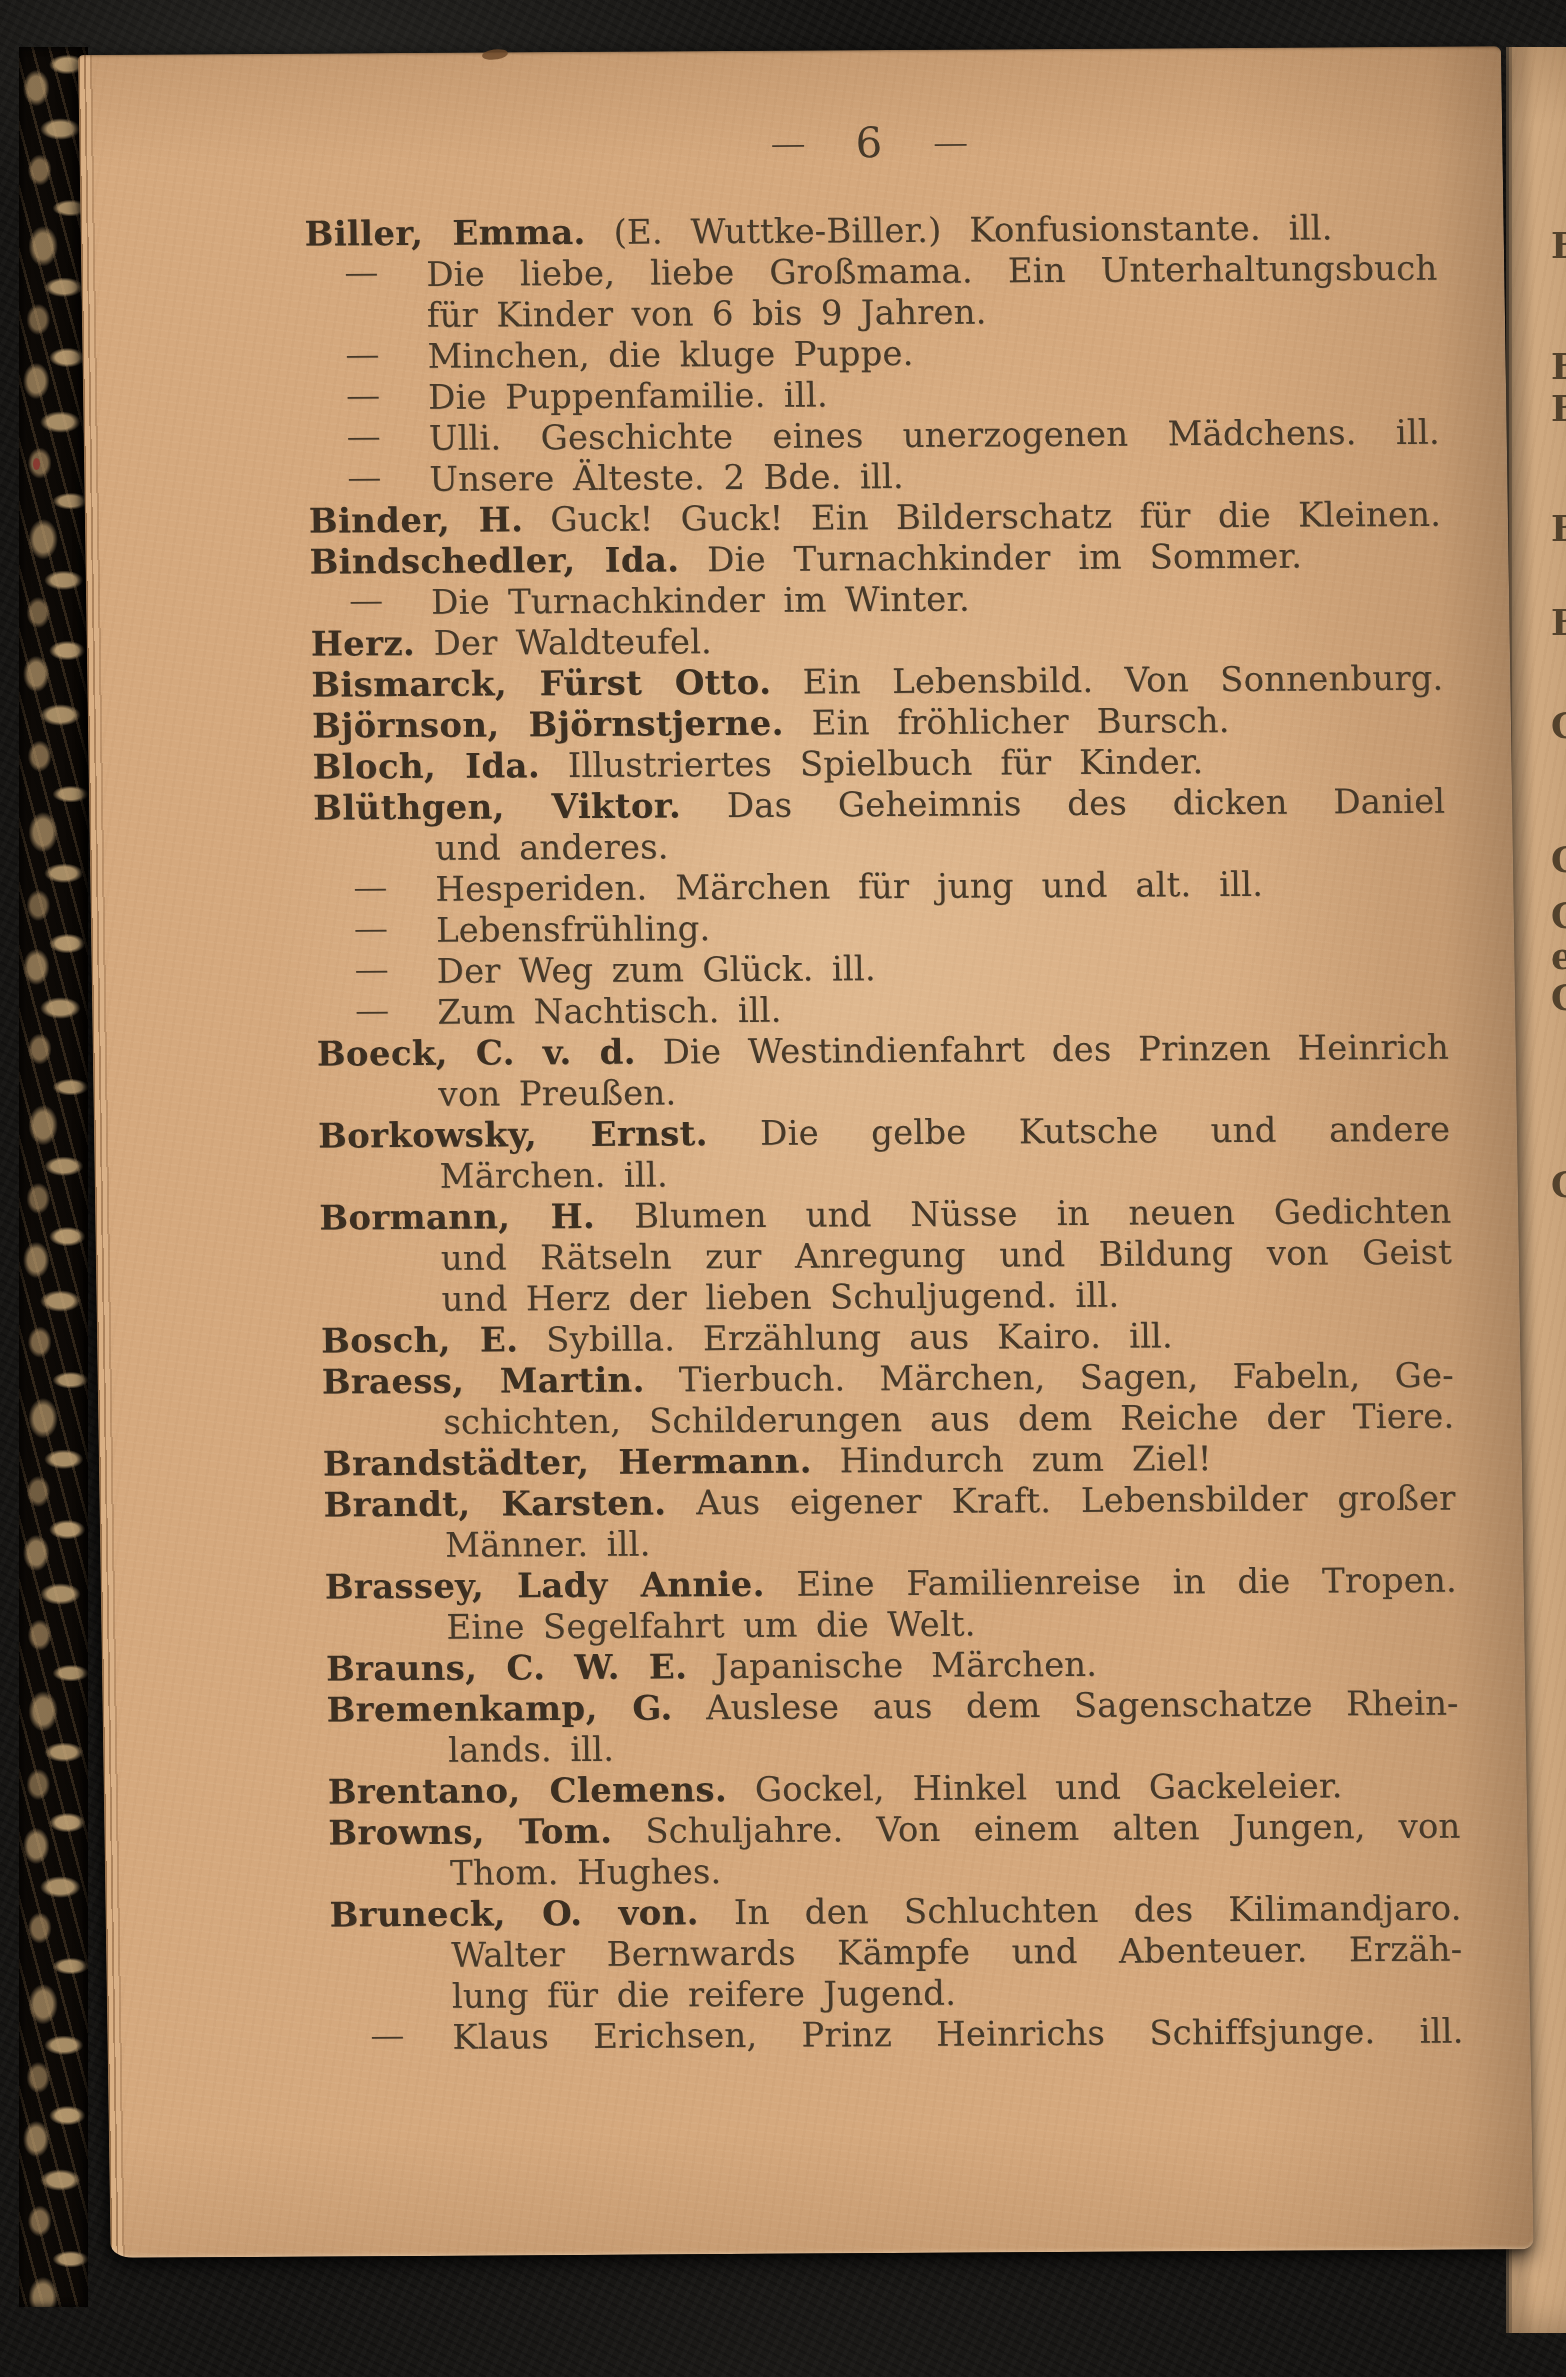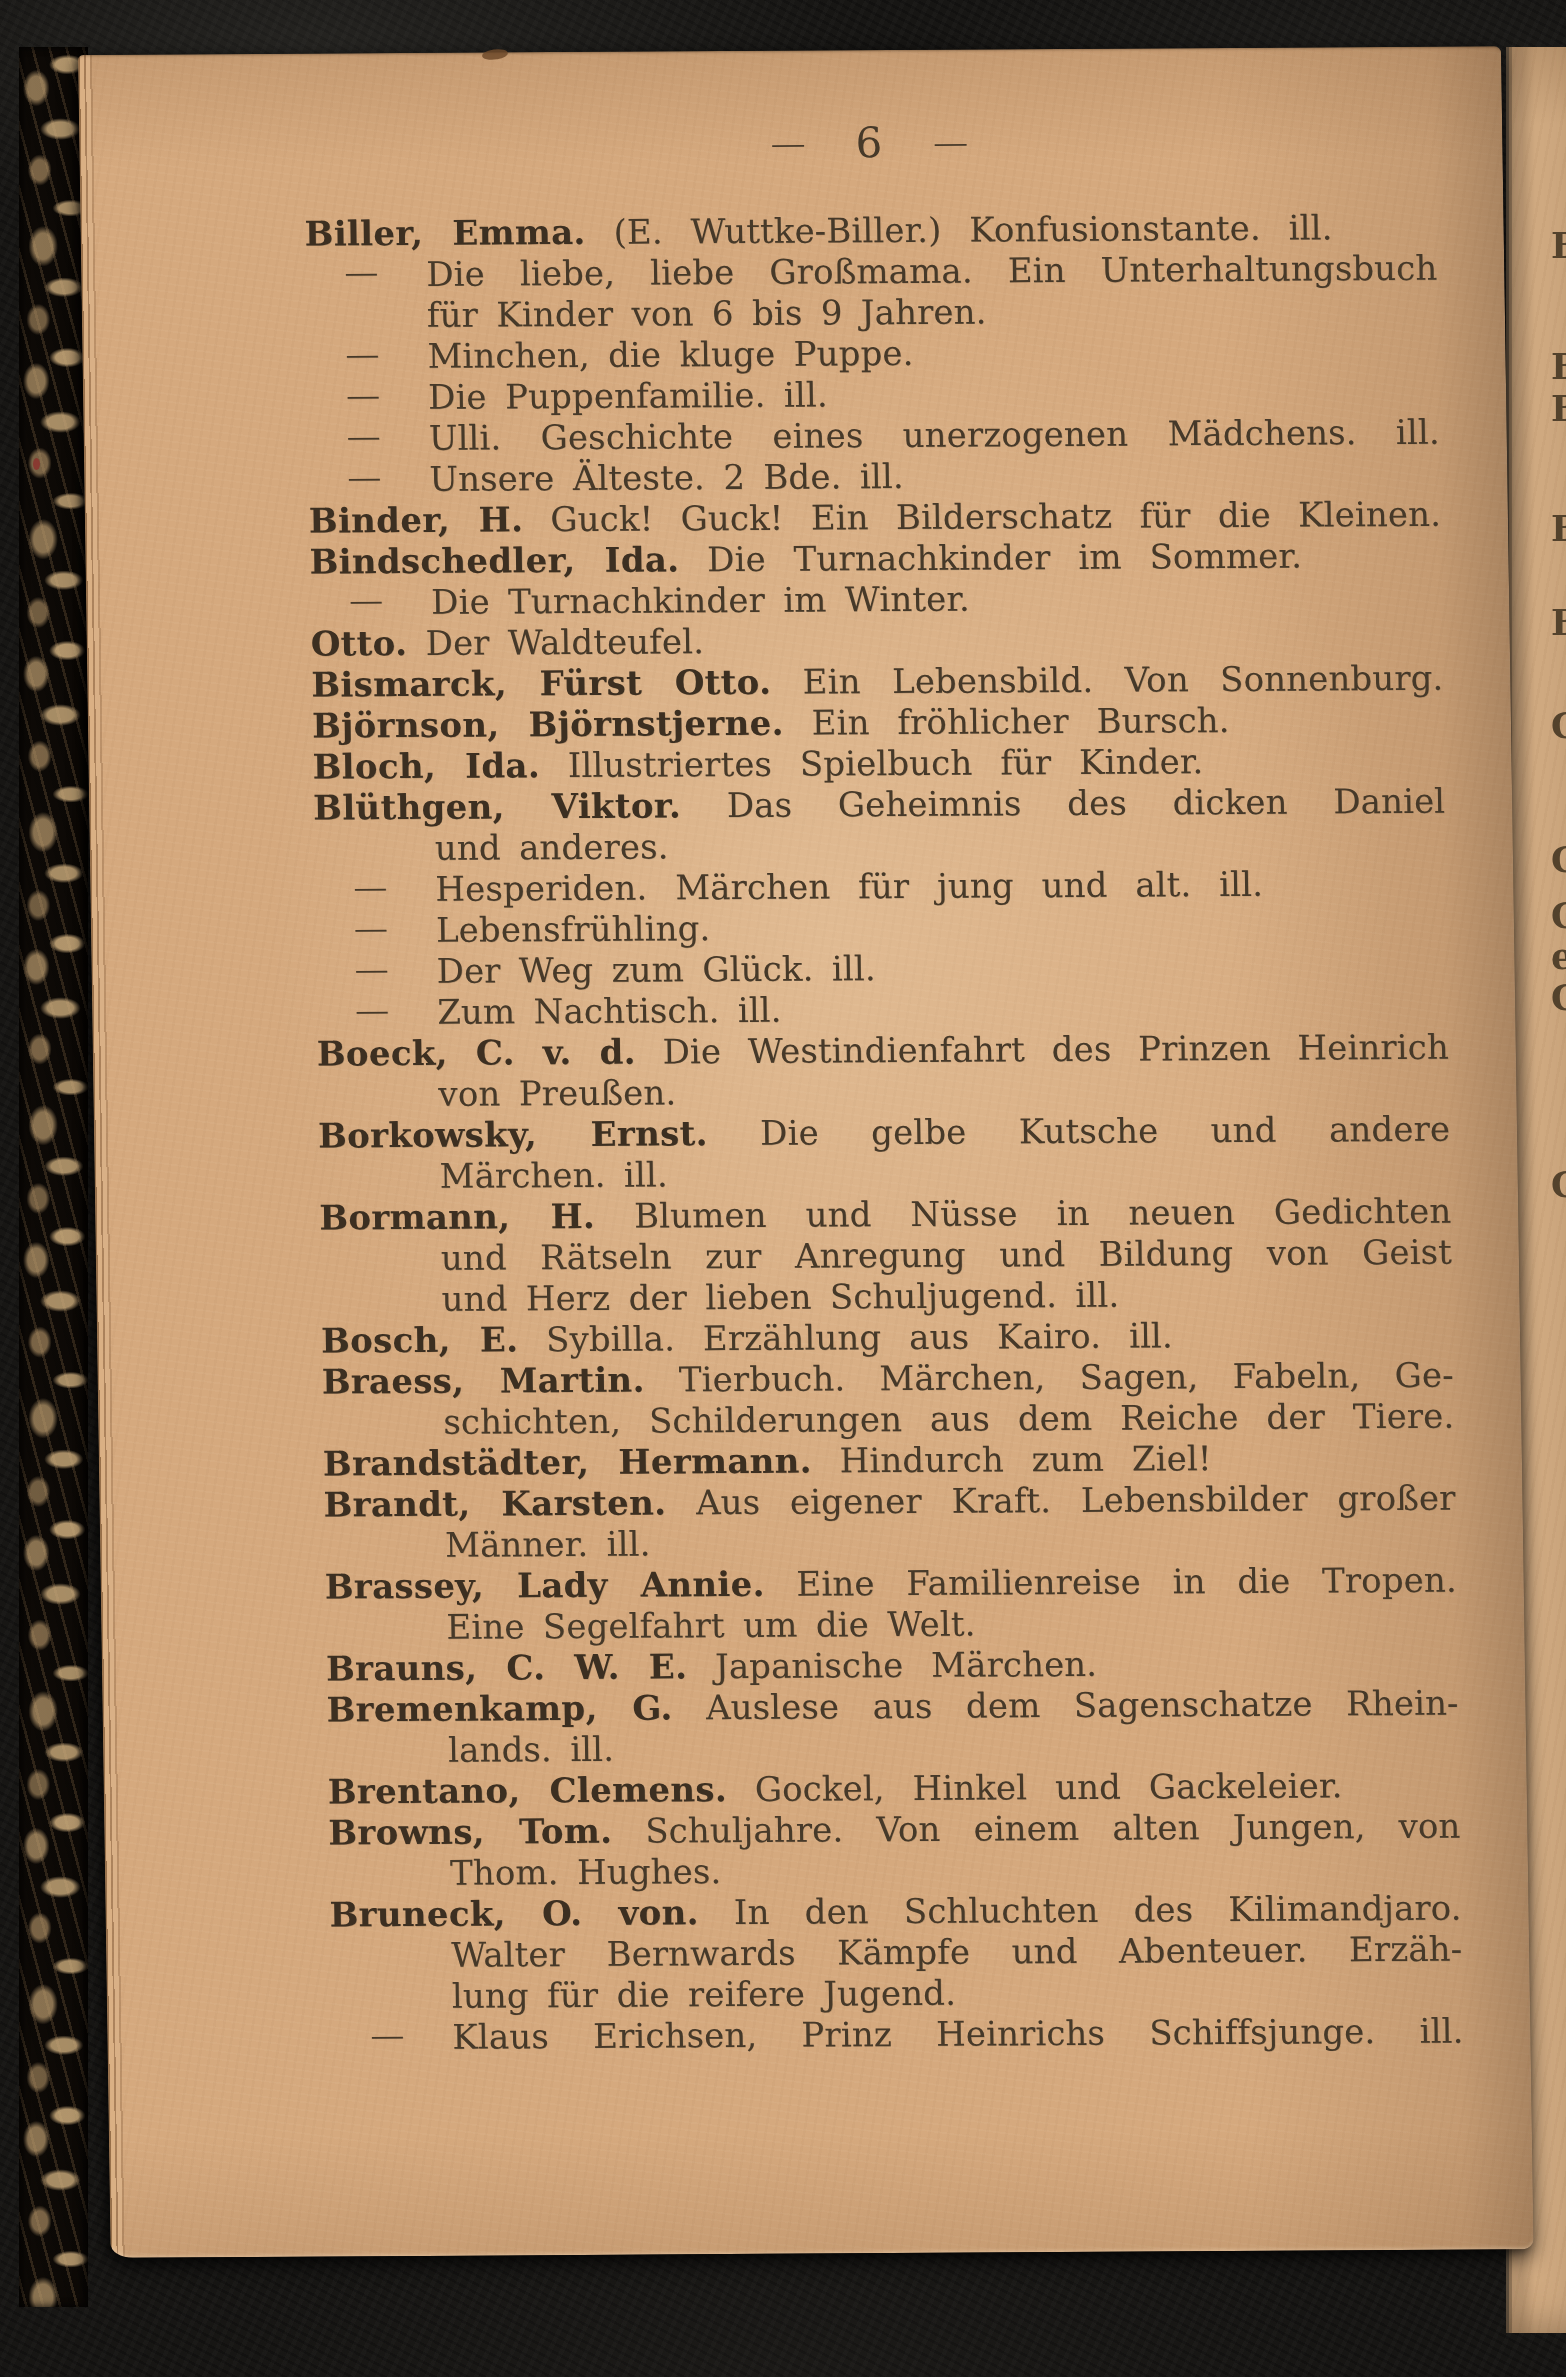--- a/index.html
+++ b/index.html
@@ -193,21 +193,21 @@
     <span class="b">Bindschedler, Ida.</span>
     <span class="rest"> Die Turnachkinder im Sommer.</span>
   </div>
       <div class="line t-d al-n">
     <span class="dash-cell">—</span>
     
     <span class="rest">Die Turnachkinder im Winter.</span>
   </div>
       <div class="line t-a al-n">
     
-    <span class="b">Otto.</span>
+    <span class="b">Herz.</span>
     <span class="rest"> Der Waldteufel.</span>
   </div>
       <div class="line t-a al-j">
     
     <span class="b">Bismarck, Fürst Otto.</span>
     <span class="rest"> Ein Lebensbild. Von Sonnenburg.</span>
   </div>
       <div class="line t-a al-s">
     
     <span class="b">Björnson, Björnstjerne.</span>

